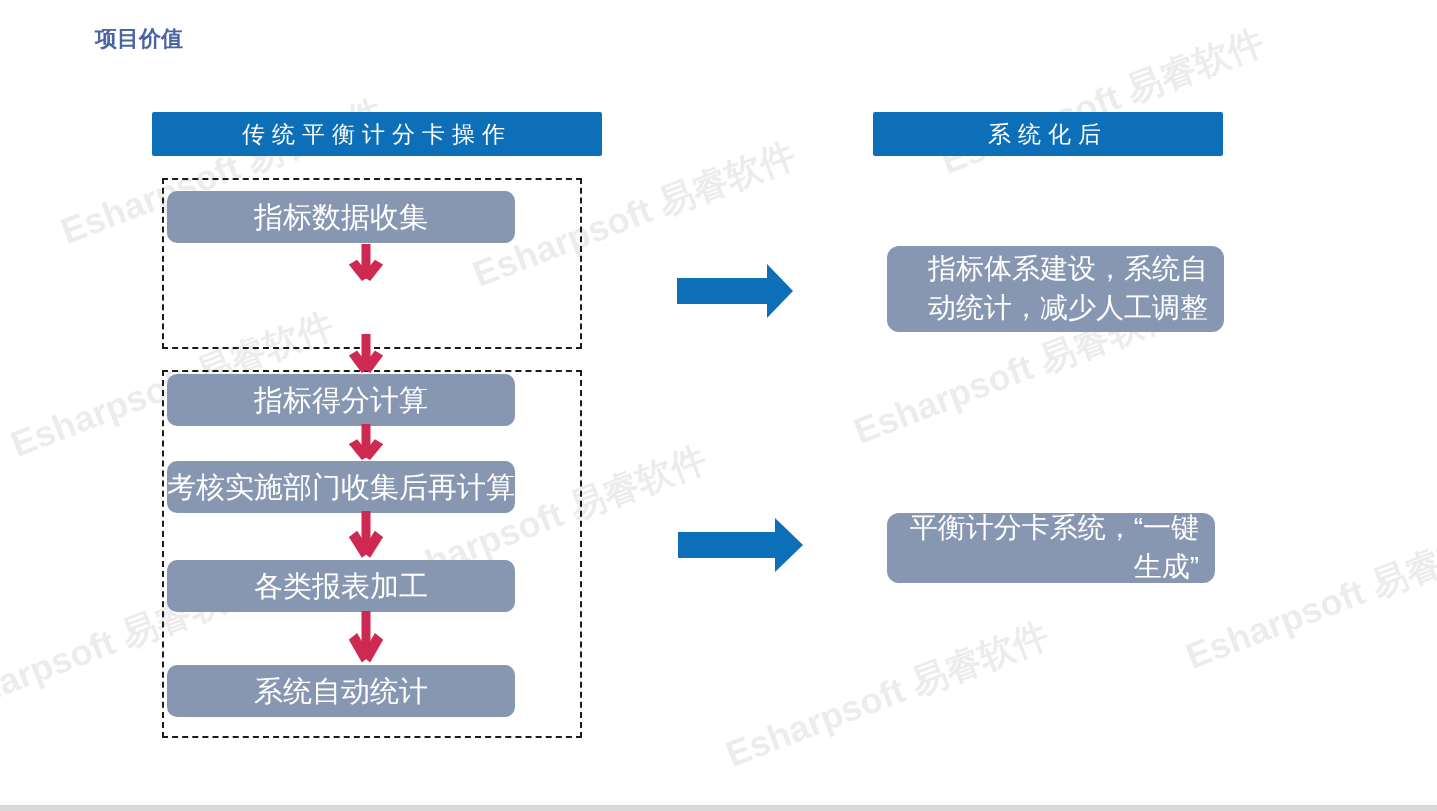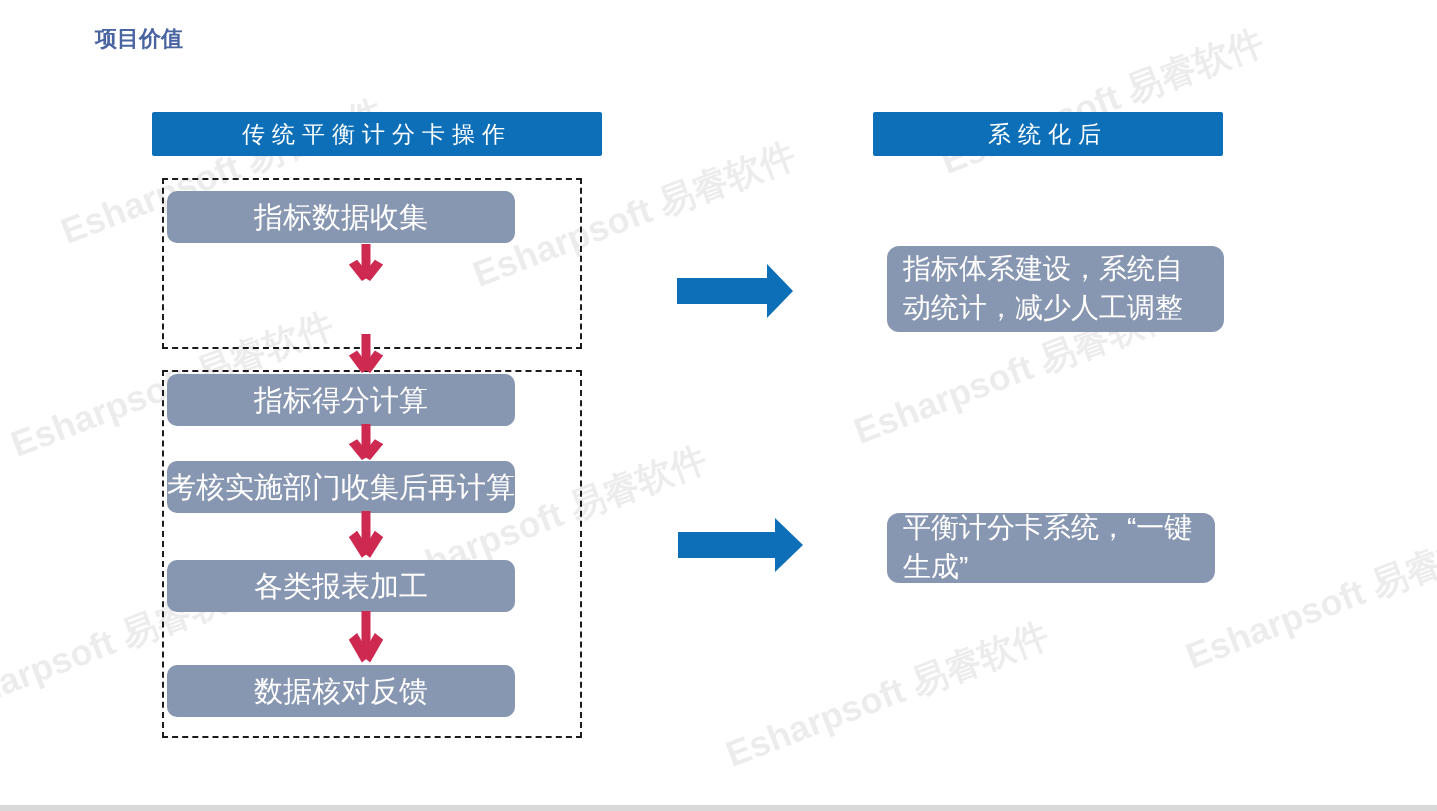--- a/index.html
+++ b/index.html
@@ -52,21 +52,21 @@
   }
   
   .ra{position:absolute;left:349px;width:34px;z-index:3;}
   .ra svg{display:block;width:100%;height:100%;}
   
   .ba{position:absolute;z-index:3;}
   .ba svg{display:block;width:100%;height:100%;}
   
   .result{
     position:absolute;z-index:3;background:var(--box-bg);border-radius:12px;
-    color:#fff;font-size:28px;text-align:left;
+    color:#fff;font-size:28px;text-align:right;
     display:flex;align-items:center;justify-content:center;
     padding:0 16px;line-height:1.38;
   }
   .result-1{left:887px;top:246px;width:337px;height:86px;}
   .result-2{left:887px;top:513px;width:328px;height:70px;}
   
   .bottom-strip{
     position:absolute;left:0;bottom:0;width:100%;height:6px;
     background:#D9D9D9;z-index:2;
   }
@@ -91,21 +91,21 @@
   <div class="hdr hdr-left">传统平衡计分卡操作</div>
   <div class="hdr hdr-right">系统化后</div>
 
   <div class="dash dash-1"></div>
   <div class="dash dash-2"></div>
 
   <div class="step" style="top:191px">指标数据收集</div>
   <div class="step" style="top:374px">指标得分计算</div>
   <div class="step" style="top:461px">考核实施部门收集后再计算</div>
   <div class="step" style="top:560px">各类报表加工</div>
-  <div class="step" style="top:665px">数据核对反馈</div>
+  <div class="step" style="top:665px">系统自动统计</div>
 
   <div class="ra" style="top:244px;height:38px">
     <svg viewBox="0 0 34 44" preserveAspectRatio="none">
         <rect x="12.5" y="0" width="9" height="33" fill="#CE2950"></rect>
         <path d="M17 40 L4 21" stroke="#CE2950" stroke-width="10" fill="none"></path>
         <path d="M17 40 L30 21" stroke="#CE2950" stroke-width="10" fill="none"></path>
       </svg>
   </div>
   <div class="ra" style="top:334px;height:40px">
     <svg viewBox="0 0 34 44" preserveAspectRatio="none">

